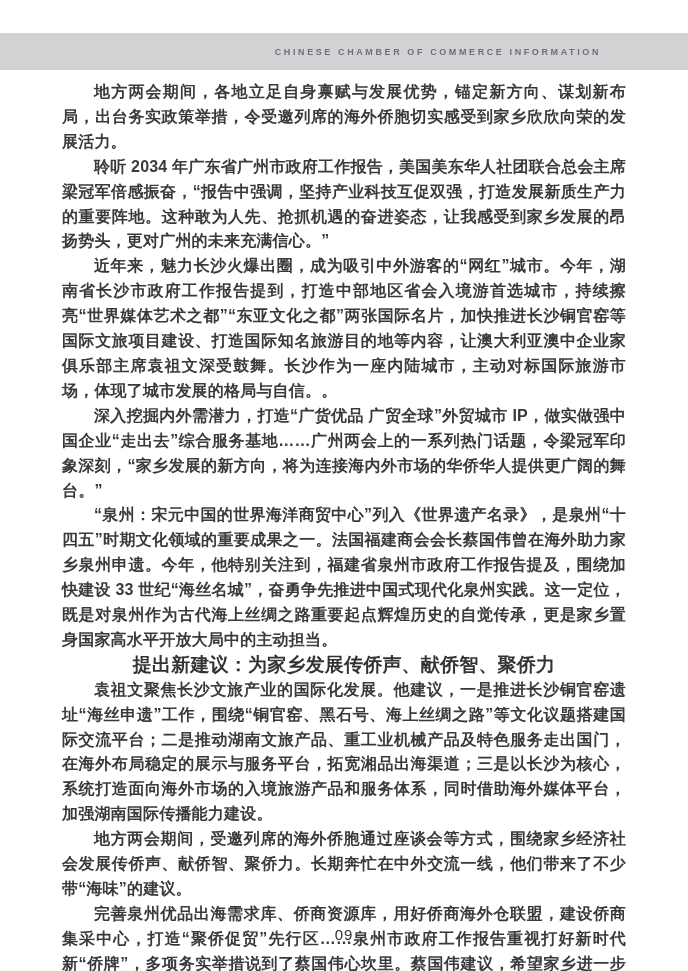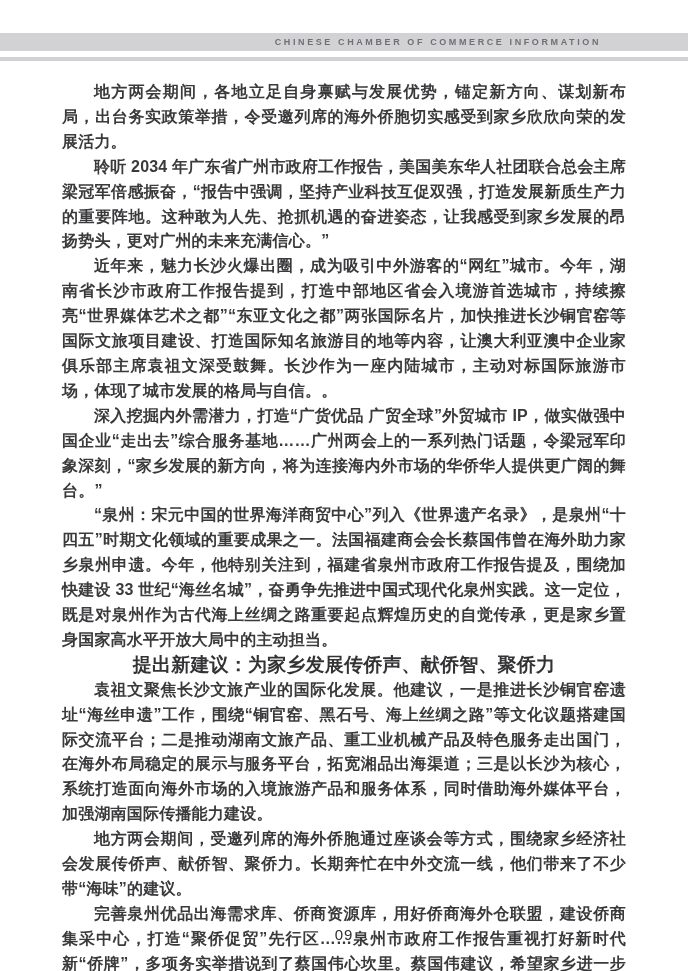--- a/index.html
+++ b/index.html
@@ -10,21 +10,21 @@
     height: 971px;
     background: #ffffff;
     overflow: hidden;
     font-family: "Liberation Sans", sans-serif;
   }
   .header-bar {
     position: absolute;
     top: 33px;
     left: 0;
     width: 688px;
-    height: 18px;
+    height: 37px;
     background: #d2d2d4;
     display: flex;
     align-items: center;
     justify-content: flex-end;
     padding-right: 87px;
   }
   .header-text {
     font-size: 9px;
     font-weight: bold;
     letter-spacing: 2.6px;

